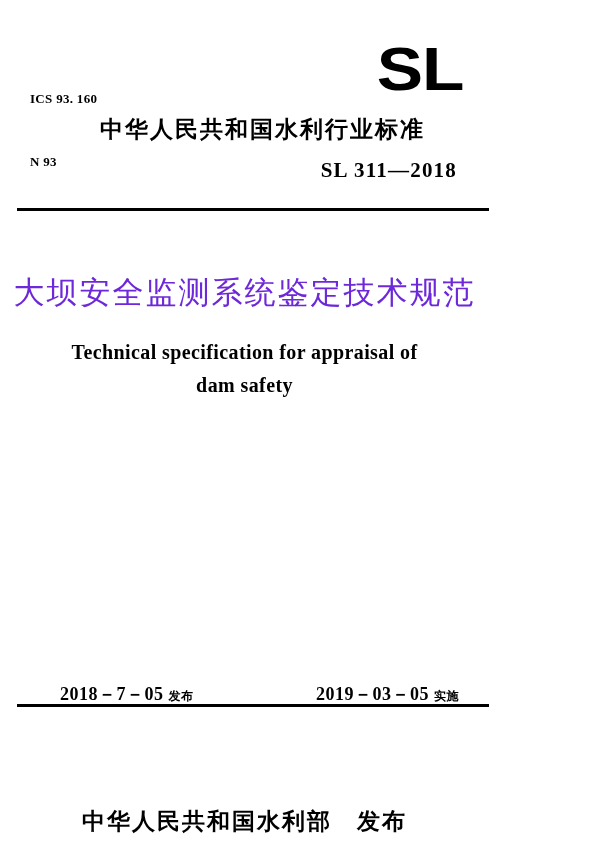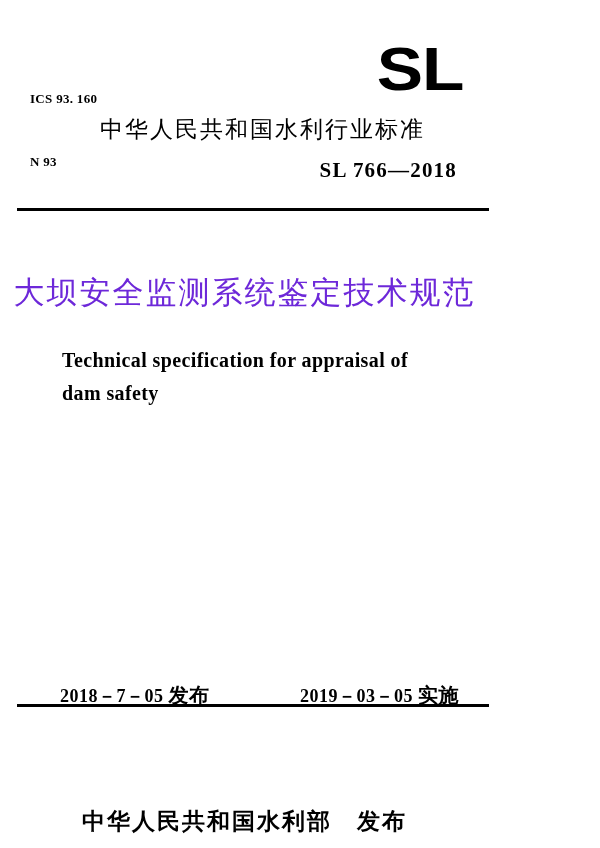--- a/index.html
+++ b/index.html
@@ -50,21 +50,21 @@
   }
 
   
   .std-header {
     position: absolute;
     left: 0;
     right: 0;
     top: 114px;
     text-align: center;
     font-family: "Liberation Sans", "DejaVu Sans", sans-serif;
-    font-weight: normal;
+    font-weight: bold;
     font-size: 23px;
     letter-spacing: 2px;
     padding-left: 36px;
   }
 
   .std-number {
     position: absolute;
     right: 32px;
     top: 158px;
     font-family: "Liberation Serif", "DejaVu Serif", serif;
@@ -96,21 +96,22 @@
     font-weight: normal;
     font-size: 31px;
     letter-spacing: 2px;
     color: #6d28d9;
   }
 
   .title-en {
     position: absolute;
     left: 62px;
     right: 62px;
-    top: 344px;
+    top: 336px;
+    text-align: center;
     font-family: "Liberation Serif", "DejaVu Serif", serif;
     font-weight: bold;
     font-size: 20px;
     line-height: 33px;
     letter-spacing: 0.4px;
   }
   .title-en .en-line { display: block; }
 
   
   .dates {
@@ -125,21 +126,21 @@
   .date-item {
     font-family: "Liberation Serif", "DejaVu Serif", serif;
     font-weight: bold;
     font-size: 18px;
     letter-spacing: 0.5px;
     white-space: pre;
   }
   .date-item .cn-word {
     font-family: "Liberation Sans", "DejaVu Sans", sans-serif;
     font-weight: bold;
-    font-size: 20px;
+    font-size: 12px;
   }
 
   
   .publisher {
     position: absolute;
     left: 0;
     right: 0;
     top: 778px;
     text-align: center;
     font-family: "Liberation Sans", "DejaVu Sans", sans-serif;
@@ -157,21 +158,21 @@
 
   <div class="ics-block">
     <span class="ics-line">ICS 93. 160</span>
     <span class="ics-line">N 93</span>
   </div>
 
   <div class="sl-logo">SL</div>
 
   <div class="std-header">中华人民共和国水利行业标准</div>
 
-  <div class="std-number">SL 766—2018</div>
+  <div class="std-number">SL 311—2018</div>
 
   <div class="rule rule-top"></div>
 
   <div class="title-cn">大坝安全监测系统鉴定技术规范</div>
 
   <div class="title-en">
     <span class="en-line">Technical specification for appraisal of dam safety</span>
   </div>
 
   <div class="dates">

